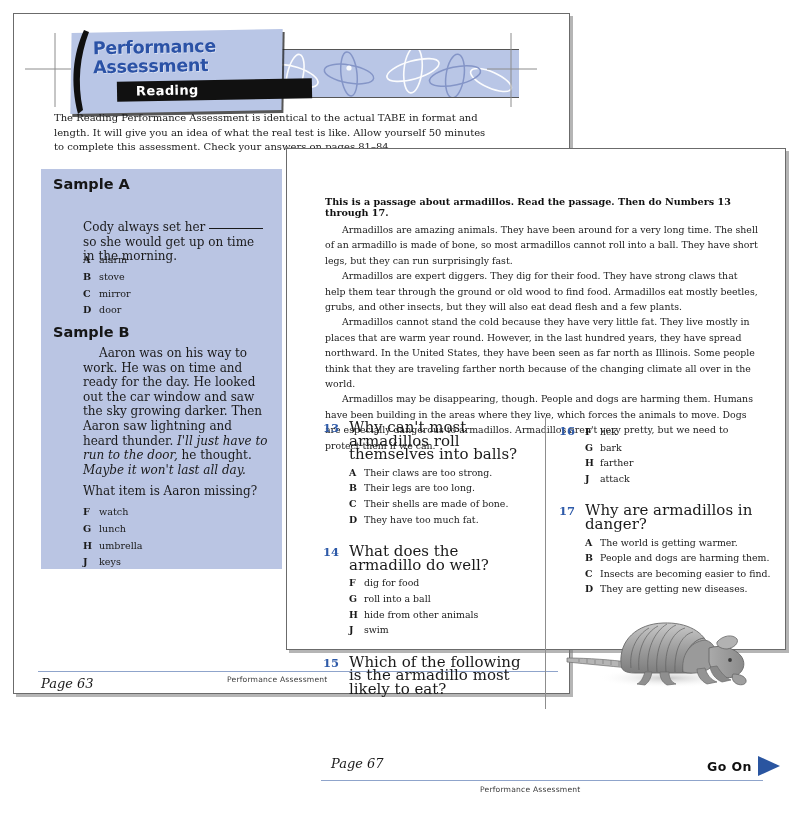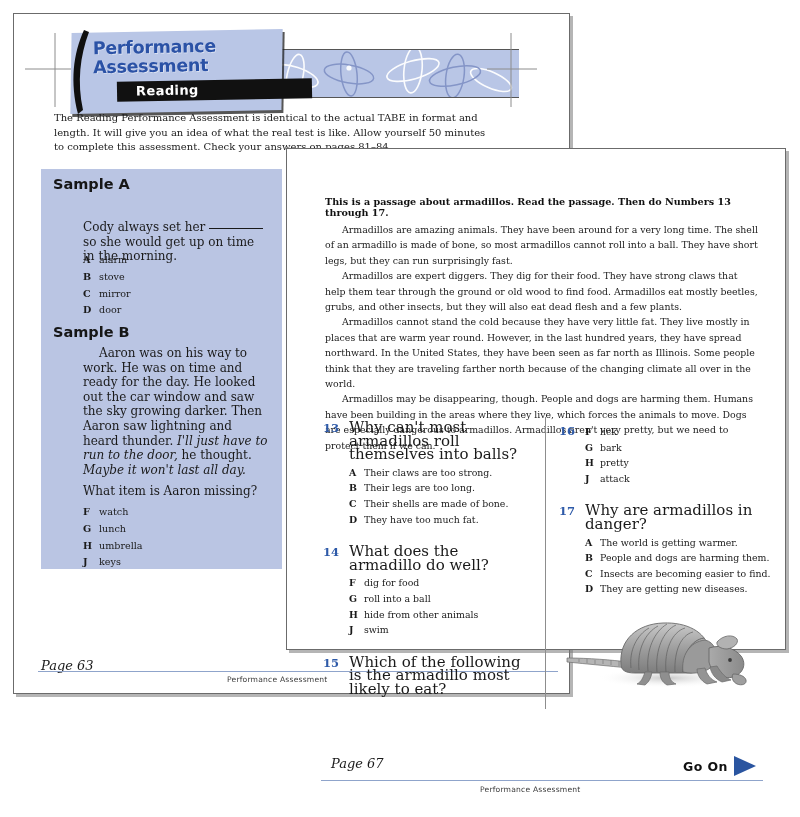--- a/index.html
+++ b/index.html
@@ -181,21 +181,21 @@
   .blank-line.sm { width: 48px; }
 
   
   .pagenum {
     position: absolute;
     font-family: "DejaVu Serif", serif;
     font-style: italic;
     font-size: 13px;
     color: #1a1a1a;
   }
-  #page-left-num { left: 27px; top: 644px; }
+  #page-left-num { left: 27px; top: 662px; }
   .rule {
     position: absolute;
     height: 1px;
     background: #8fa4cb;
   }
   #page-left-rule { left: 24px; top: 657px; width: 520px; }
   .footer-label {
     position: absolute;
     font-family: "DejaVu Sans", sans-serif;
     font-size: 7.6px;
@@ -433,21 +433,21 @@
     </div>
   </div>
 
   <div class="qcol" id="qcol-right">
 
     <div class="qitem">
       <div class="qnum">16</div>
       <div class="qopts">
         <div class="qopt"><span class="letter">F</span><span>lick</span></div>
         <div class="qopt"><span class="letter">G</span><span>bark</span></div>
-        <div class="qopt"><span class="letter">H</span><span>pretty</span></div>
+        <div class="qopt"><span class="letter">H</span><span>farther</span></div>
         <div class="qopt"><span class="letter">J</span><span>attack</span></div>
       </div>
     </div>
 
     <div class="qitem">
       <div class="qnum">17</div>
       <div class="qtext">Why are armadillos in danger?</div>
       <div class="qopts">
         <div class="qopt"><span class="letter">A</span><span>The world is getting warmer.</span></div>
         <div class="qopt"><span class="letter">B</span><span>People and dogs are harming them.</span></div>
@@ -511,19 +511,19 @@
     <path d="M86 70 C 84 76, 82 80, 78 82 L 86 83 C 90 80, 92 76, 93 70 Z" fill="#8f8f8f" stroke="#6a6a6a" stroke-width="0.7"></path>
     <path d="M110 70 C 110 76, 112 80, 117 82 L 108 83 C 103 80, 101 76, 101 70 Z" fill="#8f8f8f" stroke="#6a6a6a" stroke-width="0.7"></path>
     <path d="M146 66 C 148 73, 152 78, 158 80 L 148 82 C 142 79, 138 73, 138 67 Z" fill="#949494" stroke="#6a6a6a" stroke-width="0.7"></path>
     <path d="M158 64 C 162 71, 167 76, 172 78 L 163 80 C 156 77, 152 71, 151 65 Z" fill="#8a8a8a" stroke="#6a6a6a" stroke-width="0.7"></path>
   </svg>
 
   <div class="pagenum" id="page-right-num" style="left:44px; top:607px;">Page 67</div>
   <div class="rule" style="left:34px; top:631px; width:442px;"></div>
   <div class="footer-label" style="left:193px; top:636px;">Performance Assessment</div>
 
-  <div id="go-on" style="left:396px; top:605px;">
+  <div id="go-on" style="left:420px; top:605px;">
     <span class="go-label">Go On</span>
     <svg width="26" height="24" viewBox="0 0 26 24">
       <polygon points="2,2 24,12 2,22" fill="#2a55a0"></polygon>
     </svg>
   </div>
 </div>
 
 </body></html>

